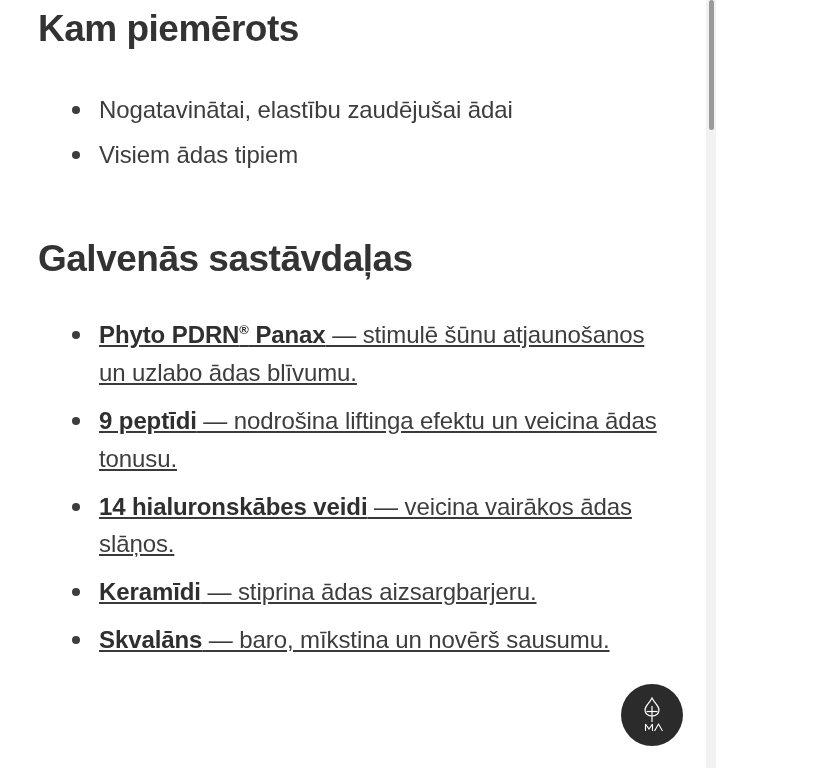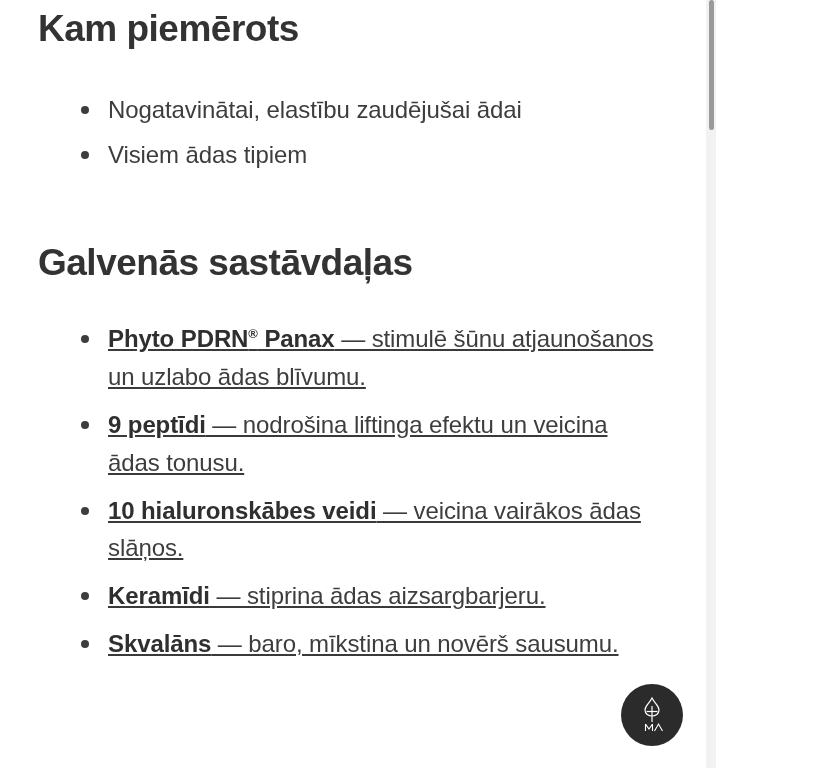--- a/index.html
+++ b/index.html
@@ -30,21 +30,21 @@
     letter-spacing: -0.5px;
     color: #333333;
     margin: 0;
   }
 
   #title-1 { padding-top: 8px; }
   #title-2 { padding-top: 56px; }
 
   ul.bullets {
     list-style: none;
-    margin: 12px;
+    margin: 3px;
     padding: 0;
   }
 
   ul.bullets li {
     position: relative;
     padding-left: 58px;
     font-size: 24px;
     line-height: 1.58;
     color: #3d3d3d;
     letter-spacing: -0.1px;
@@ -133,21 +133,21 @@
   <h2 class="section-title" id="title-2">Galvenās sastāvdaļas</h2>
 
   <ul class="bullets" id="list-ingredients">
     <li>
       <span class="ing-name"><span>Phyto PDRN</span><sup>®</sup><span> Panax</span></span><span class="ing-desc"> — stimulē šūnu atjaunošanos un uzlabo ādas blīvumu.</span>
     </li>
     <li>
       <span class="ing-name"><span>9 peptīdi</span></span><span class="ing-desc"> — nodrošina liftinga efektu un veicina ādas tonusu.</span>
     </li>
     <li>
-      <span class="ing-name"><span>10 hialuronskābes veidi</span></span><span class="ing-desc"> — veicina vairākos ādas slāņos.</span>
+      <span class="ing-name"><span>14 hialuronskābes veidi</span></span><span class="ing-desc"> — veicina vairākos ādas slāņos.</span>
     </li>
     <li>
       <span class="ing-name"><span>Keramīdi</span></span><span class="ing-desc"> — stiprina ādas aizsargbarjeru.</span>
     </li>
     <li>
       <span class="ing-name"><span>Skvalāns</span></span><span class="ing-desc"> — baro, mīkstina un novērš sausumu.</span>
     </li>
   </ul>
 
   <div class="logo-badge">

